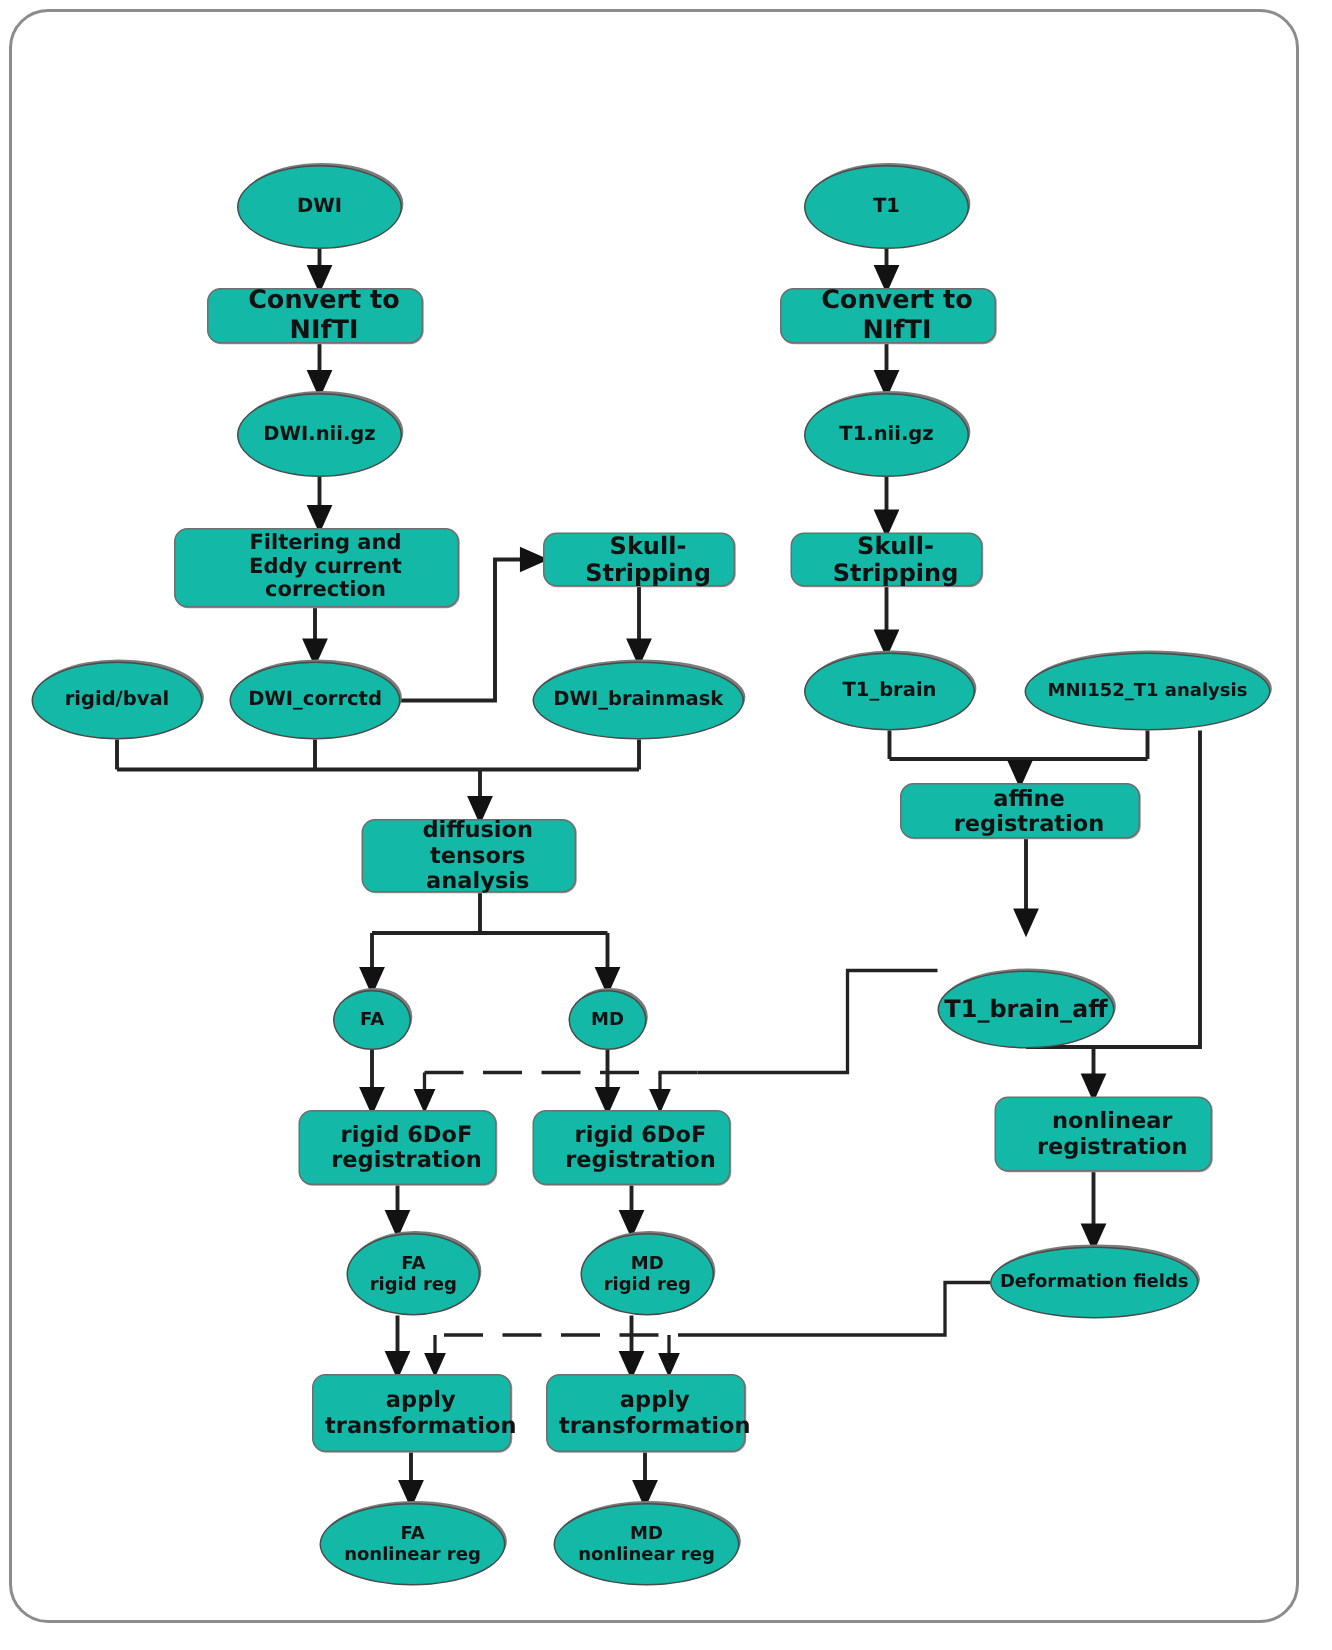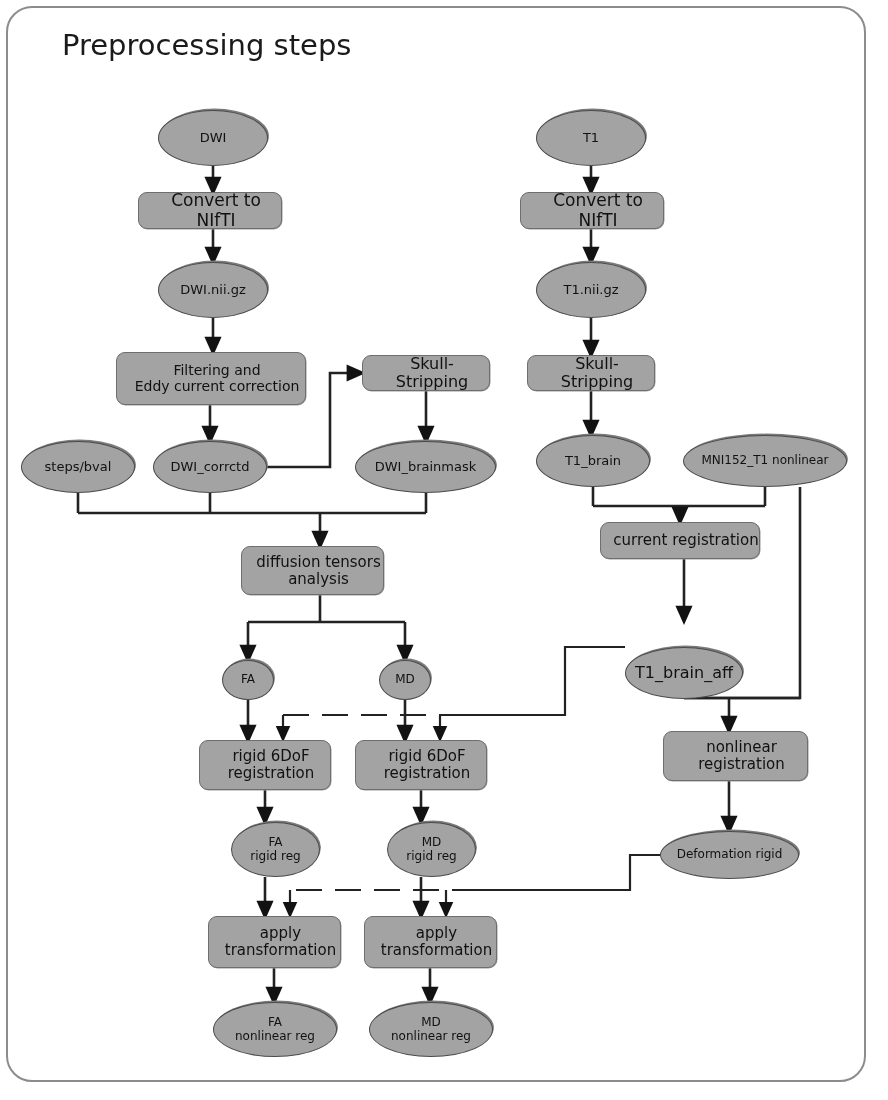--- a/index.html
+++ b/index.html
@@ -44,22 +44,23 @@
     pointer-events: none;
   }
   .node {
     position: absolute;
     box-sizing: border-box;
     display: flex;
     align-items: center;
     justify-content: center;
     text-align: center;
     color: #111111;
-    background: #a3a3a3;
+    background: #14b8a6;
     line-height: 1.12;
+    font-weight: bold;
   }
   .proc {
     border: 1.6px solid #6e6e6e;
     border-radius: 9px;
     box-shadow: 0.5px 0.5px 0 #9a9a9a;
     padding-left: 12px;
   }
   .ell {
     border: 1.6px solid #4a4a4a;
     border-radius: 50%;
@@ -67,21 +68,20 @@
   }
   .lbl { pointer-events: none; display: block; }
 </style>
 </head>
 <body>
 
 <div id="canvas">
 
   <div id="frame"></div>
 
-  <div id="title">Preprocessing steps</div>
 
   <svg id="wires" viewBox="0 0 888 1100">
     <defs>
       <marker id="ah" markerWidth="9" markerHeight="9" refX="4.2" refY="4.2" orient="auto" markerUnits="strokeWidth">
         <path d="M0.6,0.9 L8.0,4.2 L0.6,7.5 Z" fill="#121212"></path>
       </marker>
     </defs>
     <g stroke="#222222" stroke-width="2.6" fill="none">
 
       <line x1="213" y1="166" x2="213" y2="186" marker-end="url(#ah)"></line>
@@ -156,21 +156,21 @@
       <div class="node ell" style="left: 158px; top: 262px; width: 110px; height: 56px; font-size: 13px;">
         <span class="lbl">DWI.nii.gz</span>
       </div>
       <div class="node proc" style="left: 116px; top: 352px; width: 190px; height: 53px; font-size: 14px;">
         <span class="lbl">Filtering and<br>Eddy current correction</span>
       </div>
       <div class="node proc" style="left: 362px; top: 355px; width: 128px; height: 36px; font-size: 16px;">
         <span class="lbl">Skull-Stripping</span>
       </div>
       <div class="node ell" style="left: 21px; top: 441px; width: 114px; height: 52px; font-size: 13px;">
-        <span class="lbl">steps/bval</span>
+        <span class="lbl">rigid/bval</span>
       </div>
       <div class="node ell" style="left: 153px; top: 441px; width: 114px; height: 52px; font-size: 13px;">
         <span class="lbl">DWI_corrctd</span>
       </div>
       <div class="node ell" style="left: 355px; top: 441px; width: 141px; height: 52px; font-size: 13px;">
         <span class="lbl">DWI_brainmask</span>
       </div>
       <div class="node proc" style="left: 241px; top: 546px; width: 143px; height: 49px; font-size: 15px;">
         <span class="lbl">diffusion tensors<br>analysis</span>
       </div>
@@ -213,29 +213,29 @@
       <div class="node ell" style="left: 536px; top: 262px; width: 110px; height: 56px; font-size: 13px;">
         <span class="lbl">T1.nii.gz</span>
       </div>
       <div class="node proc" style="left: 527px; top: 355px; width: 128px; height: 36px; font-size: 16px;">
         <span class="lbl">Skull-Stripping</span>
       </div>
       <div class="node ell" style="left: 536px; top: 435px; width: 114px; height: 52px; font-size: 13px;">
         <span class="lbl">T1_brain</span>
       </div>
       <div class="node ell" style="left: 683px; top: 435px; width: 164px; height: 52px; font-size: 12px;">
-        <span class="lbl">MNI152_T1 nonlinear</span>
+        <span class="lbl">MNI152_T1 analysis</span>
       </div>
       <div class="node proc" style="left: 600px; top: 522px; width: 160px; height: 37px; font-size: 15px;">
-        <span class="lbl">current registration</span>
+        <span class="lbl">affine registration</span>
       </div>
       <div class="node ell" style="left: 625px; top: 647px; width: 118px; height: 52px; font-size: 16px;">
         <span class="lbl">T1_brain_aff</span>
       </div>
       <div class="node proc" style="left: 663px; top: 731px; width: 145px; height: 50px; font-size: 15px;">
         <span class="lbl">nonlinear<br>registration</span>
       </div>
       <div class="node ell" style="left: 660px; top: 831px; width: 139px; height: 48px; font-size: 12px;">
-        <span class="lbl">Deformation rigid</span>
+        <span class="lbl">Deformation fields</span>
       </div>
     </div>
 
 </div>
 
 </body></html>

